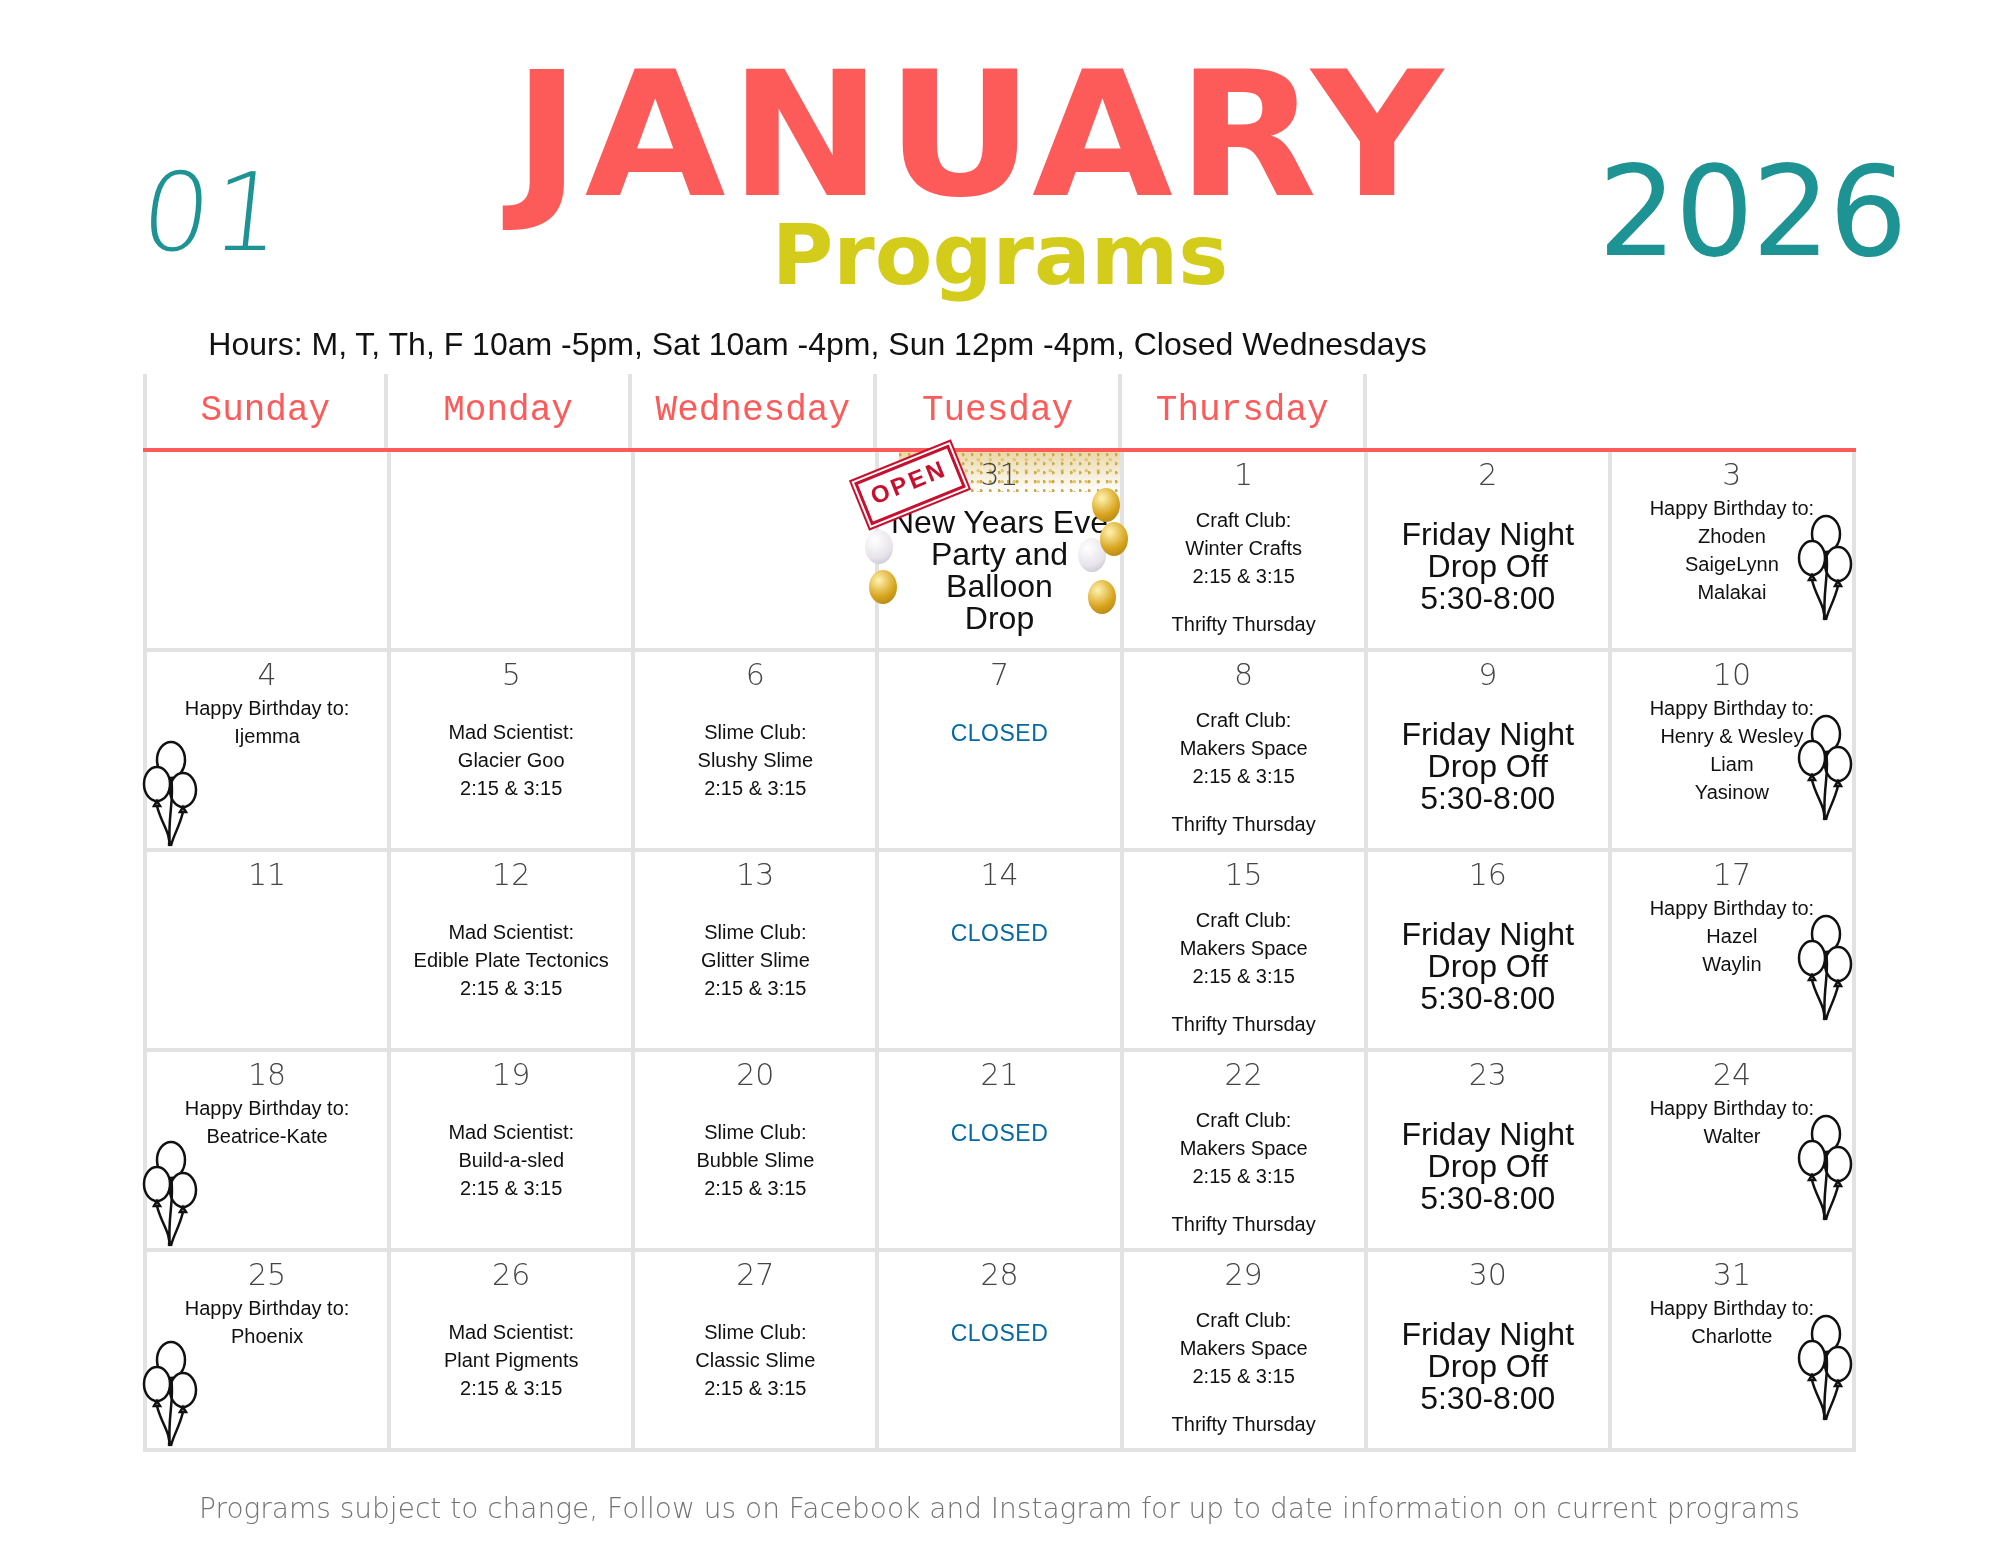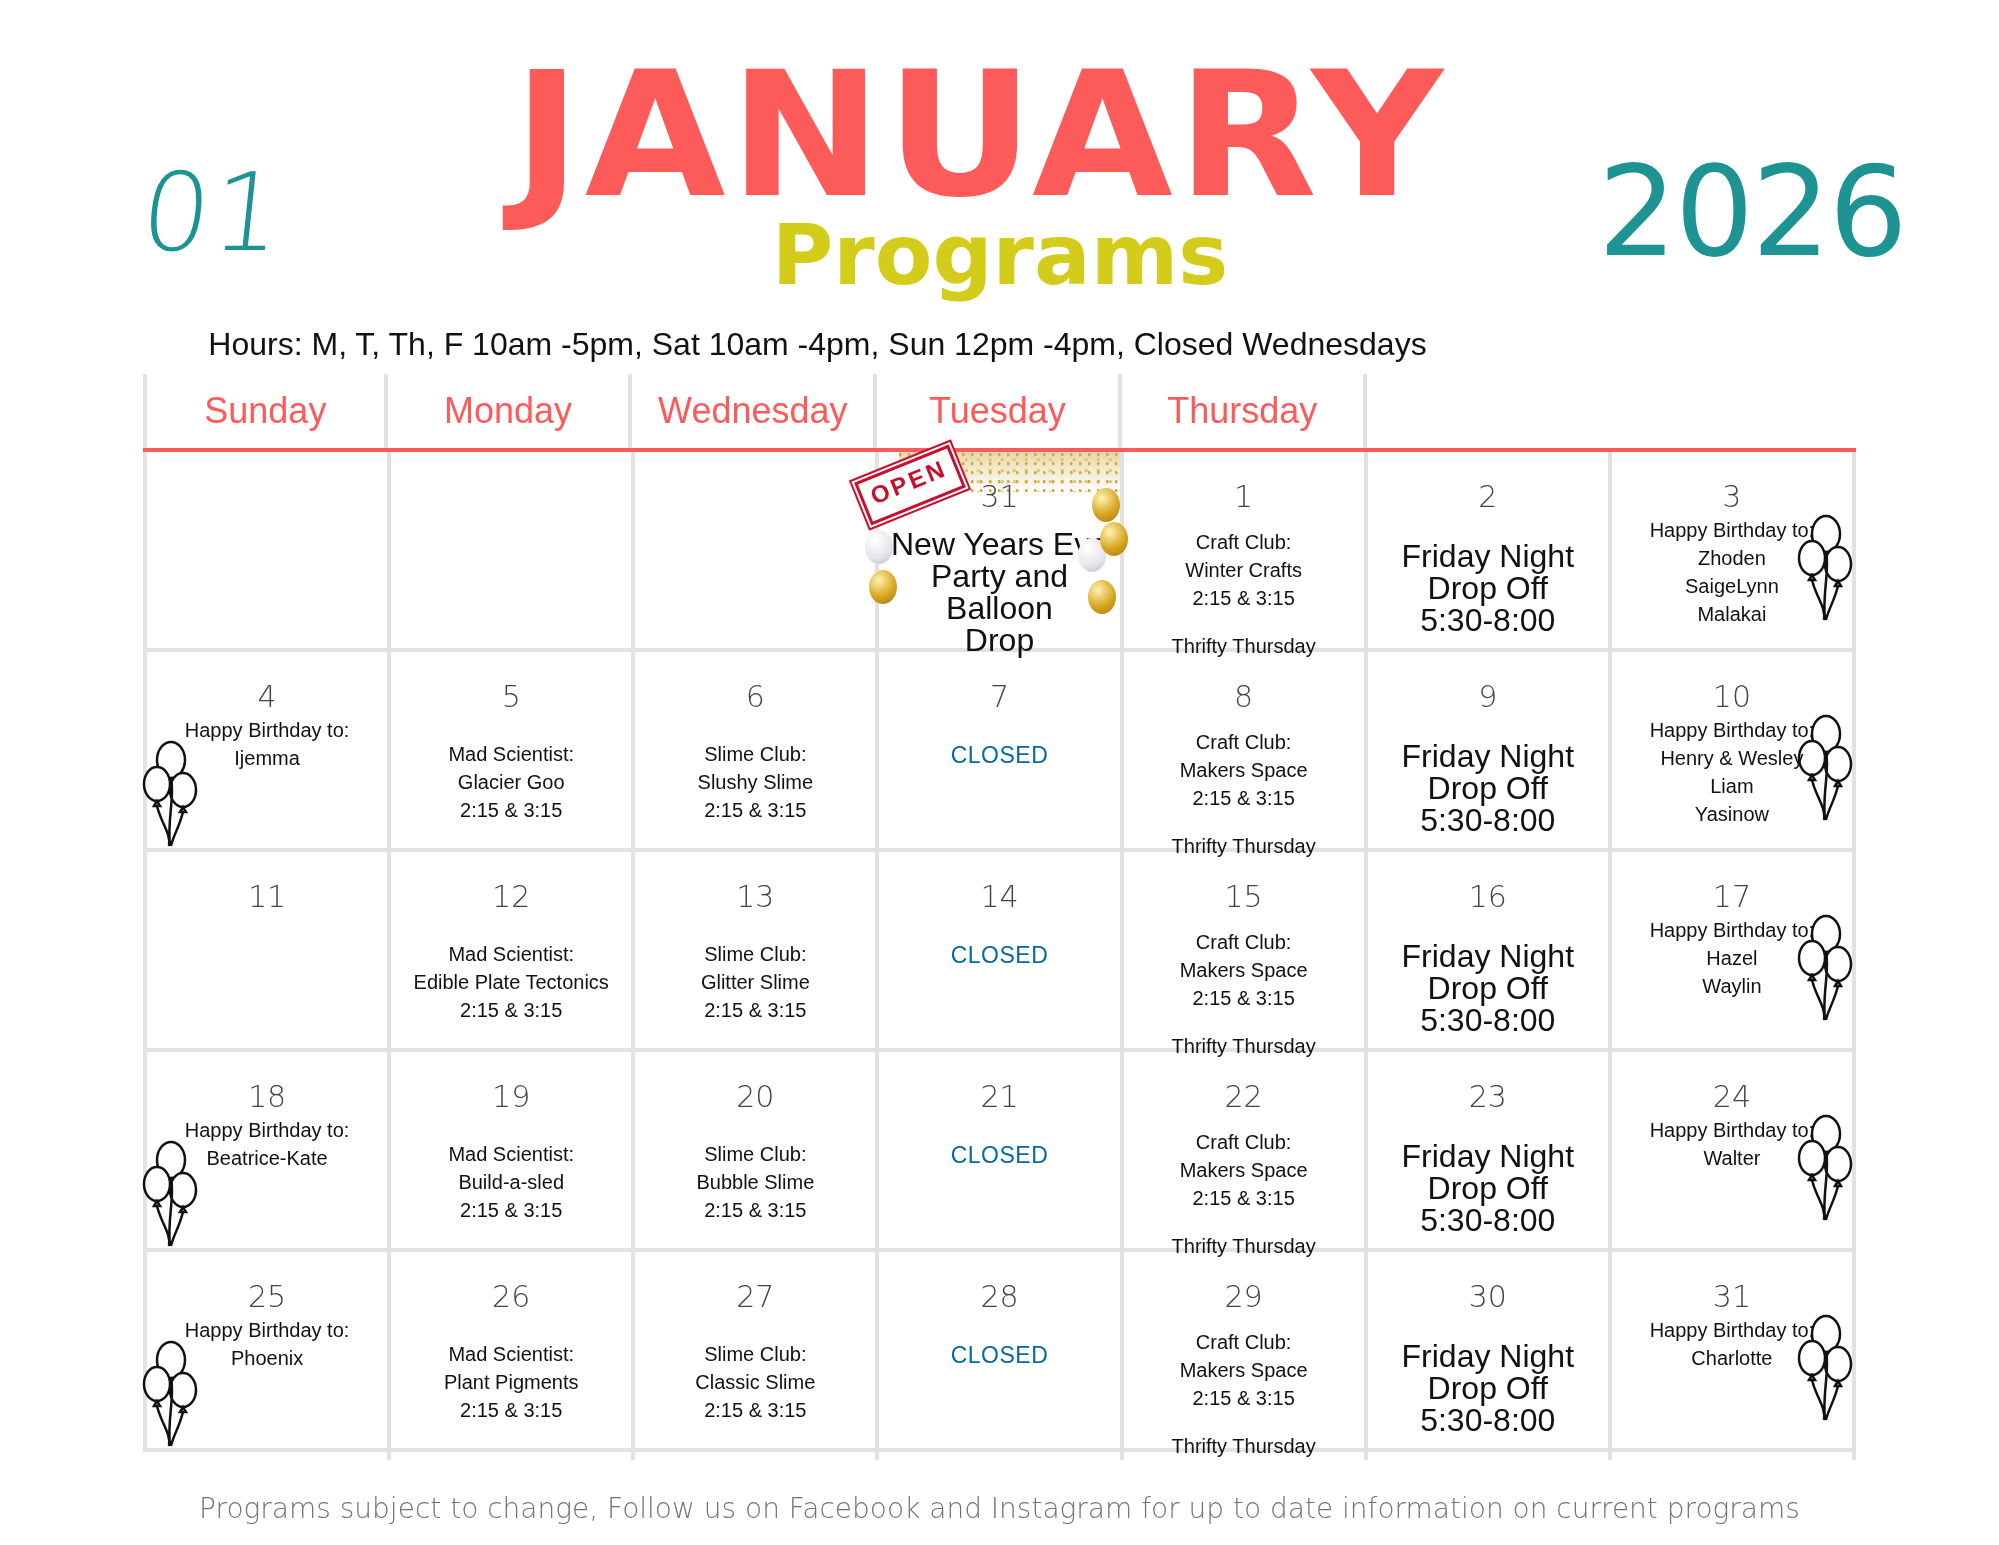--- a/index.html
+++ b/index.html
@@ -15,29 +15,29 @@
            color: #fd5a5a; letter-spacing: 4px; line-height: 180px; transform: scaleY(0.95); }
   .subtitle { position: absolute; left: 700px; top: 210px; width: 600px; text-align: center;
               font-family: "DejaVu Sans", sans-serif; font-weight: bold; font-size: 84px;
               color: #d4cc1a; line-height: 90px; }
   .hours { position: absolute; left: 0; width: 1635px; top: 326px; text-align: center;
            font-size: 32px; color: #111; font-family: "Liberation Sans Narrow", "Liberation Sans", sans-serif; }
   .calendar { position: absolute; left: 143px; top: 374px; width: 1713px; }
   .dow-row { display: grid; grid-template-columns: repeat(7, 1fr); height: 74px;
              border-bottom: 4px solid #fd5a5a; }
   .dow { text-align: center; color: #fd5a5a; font-size: 36px; line-height: 74px;
-         font-family: Liberation Sans, sans-serif; font-weight: 300;
+         font-family: Liberation Mono, monospace; font-weight: 300;
          border-right: 4px solid #e2e2e2; }
   .dow:first-child { border-left: 4px solid #e2e2e2; }
   .weeks { border-left: 4px solid #e2e2e2; }
   .week { display: grid; grid-template-columns: repeat(7, 1fr); height: 196px;
           border-bottom: 4px solid #e2e2e2; }
   .cell { position: relative; border-right: 4px solid #e2e2e2; text-align: center;
           overflow: visible; }
-  .day-num { display: block; font-size: 30px; color: #444; padding-top: 26px;
+  .day-num { display: block; font-size: 30px; color: #444; padding-top: 4px;
              font-family: "DejaVu Sans", sans-serif; font-weight: 300; line-height: 38px; }
   .line { display: block; font-size: 20px; line-height: 28px; color: #111; }
   .line.big { font-size: 32px; line-height: 32px; }
   .closed { display: block; font-size: 23px; color: #0369a1; margin-top: 26px; letter-spacing: 0.5px; }
   .gap { display: block; height: 20px; }
   .gap-sm { display: block; height: 12px; }
   .balloons { position: absolute; width: 60px; height: 110px; }
   .balloons.left { left: -6px; top: 86px; }
   .balloons.right { right: -4px; top: 60px; }
   .nye { position: absolute; left: 20px; top: 0; right: 0; height: 40px; z-index: 0;

